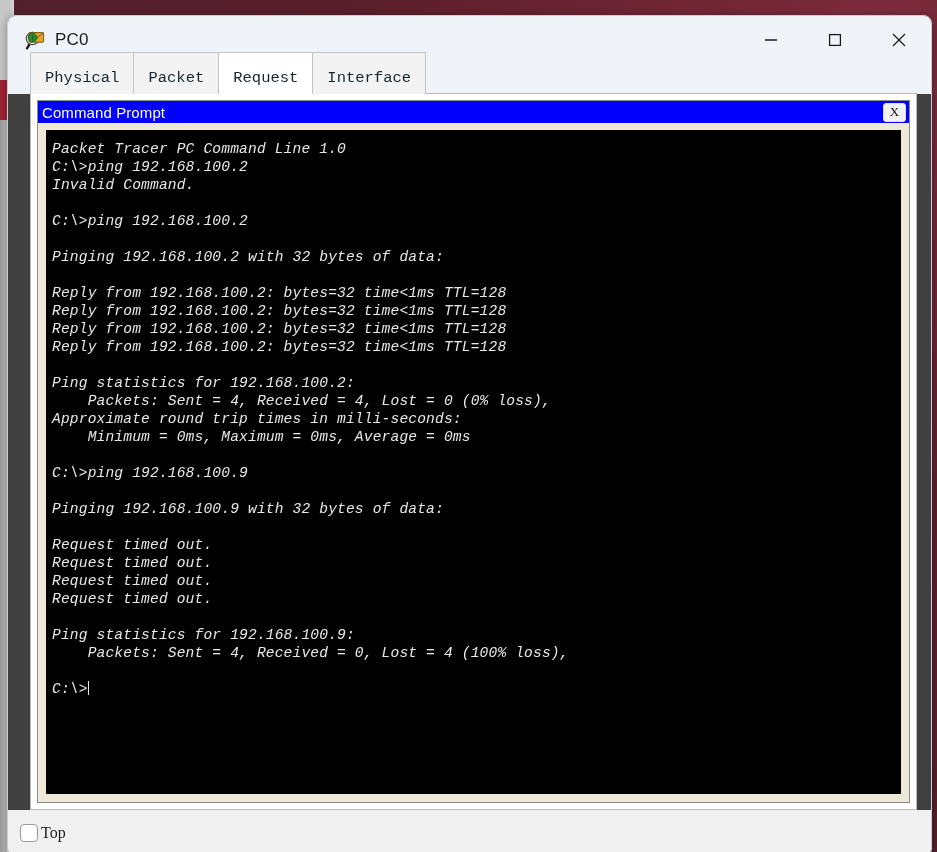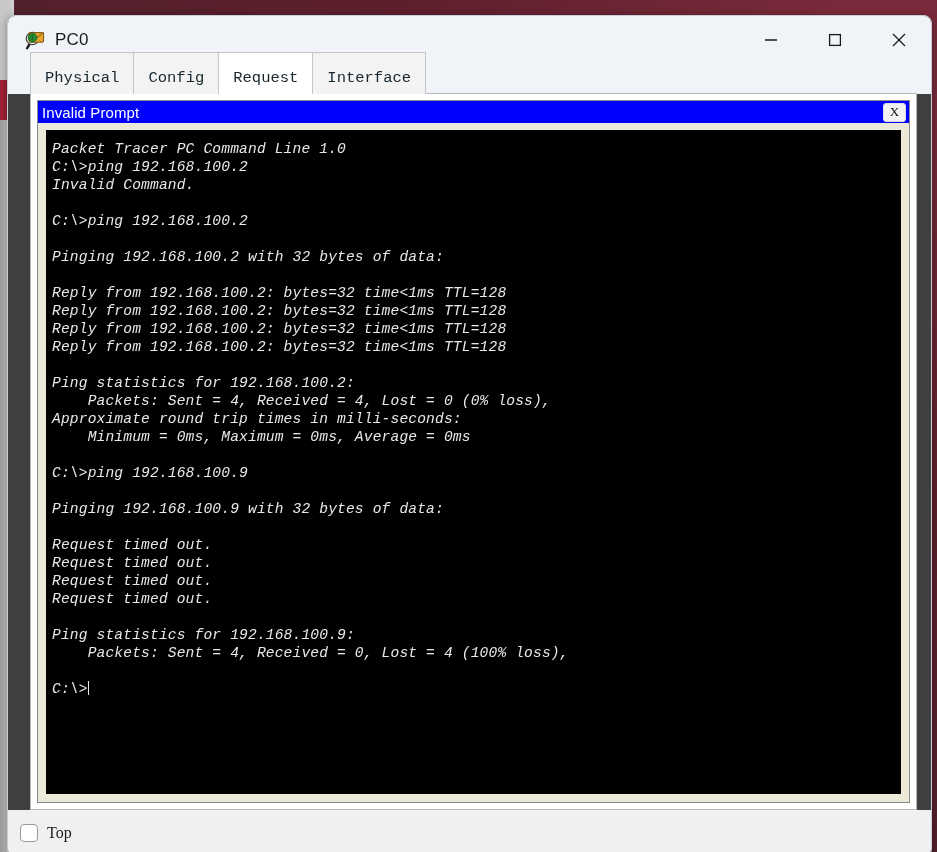--- a/index.html
+++ b/index.html
@@ -224,21 +224,21 @@
     height: 46px;
     min-height: 46px;
     display: flex;
     align-items: center;
     padding-left: 12px;
     background: #f0f0f0;
   }
   #top-checkbox-row {
     display: flex;
     align-items: center;
-    gap: 9px;
+    gap: 3px;
     cursor: default;
   }
   #top-checkbox {
     width: 18px;
     height: 18px;
     border: 1px solid #9a9a9a;
     border-radius: 4px;
     background: #ffffff;
     box-sizing: border-box;
   }
@@ -286,36 +286,36 @@
         </svg>
       </div>
     </div>
   </div>
 
   <div id="tab-strip">
     <div class="tab">
       <span>Physical</span>
     </div>
     <div class="tab">
-      <span>Config</span>
+      <span>Packet</span>
     </div>
     <div class="tab active">
       <span>Request</span>
     </div>
     <div class="tab">
       <span>Interface</span>
     </div>
   </div>
 
   <div id="desktop-panel">
 
     <div id="command-prompt-window">
 
       <div id="cmd-title-bar">
-        <span id="cmd-title-text">Invalid Prompt</span>
+        <span id="cmd-title-text">Command Prompt</span>
         <span id="cmd-close-button">X</span>
       </div>
 
       <div id="terminal-wrap">
         <div id="terminal-screen">
           <pre id="terminal-output">Packet Tracer PC Command Line 1.0
 C:\&gt;ping 192.168.100.2
 Invalid Command.
 
 C:\&gt;ping 192.168.100.2

